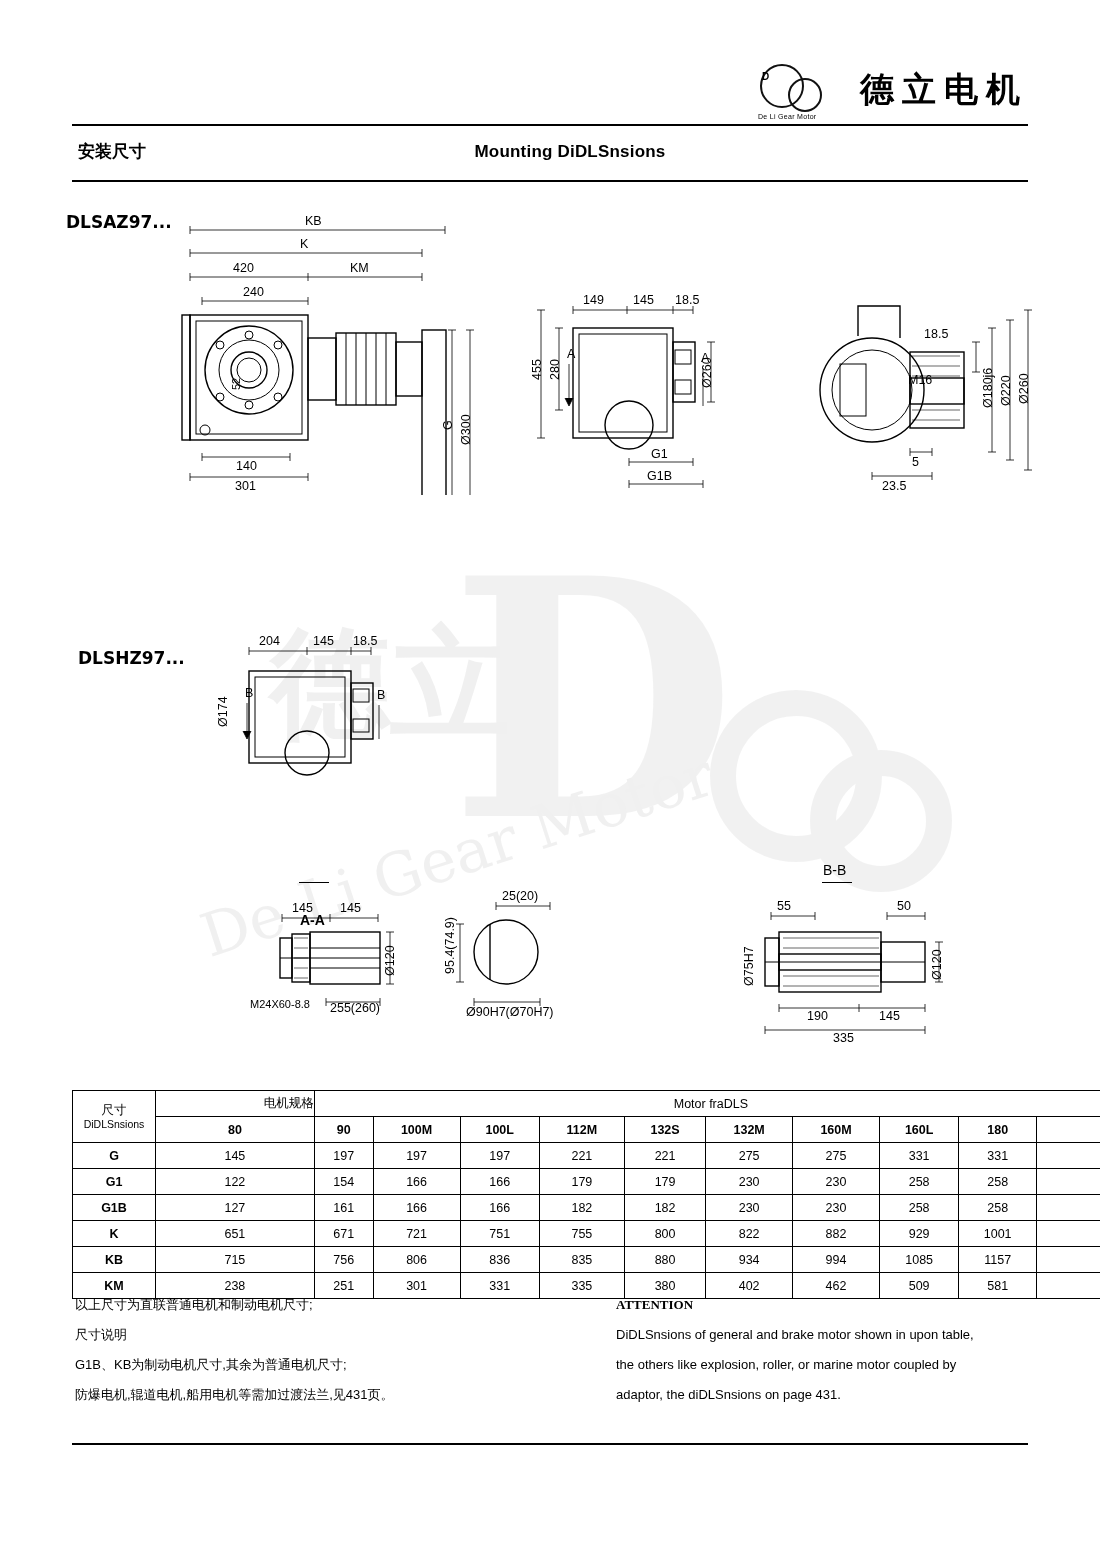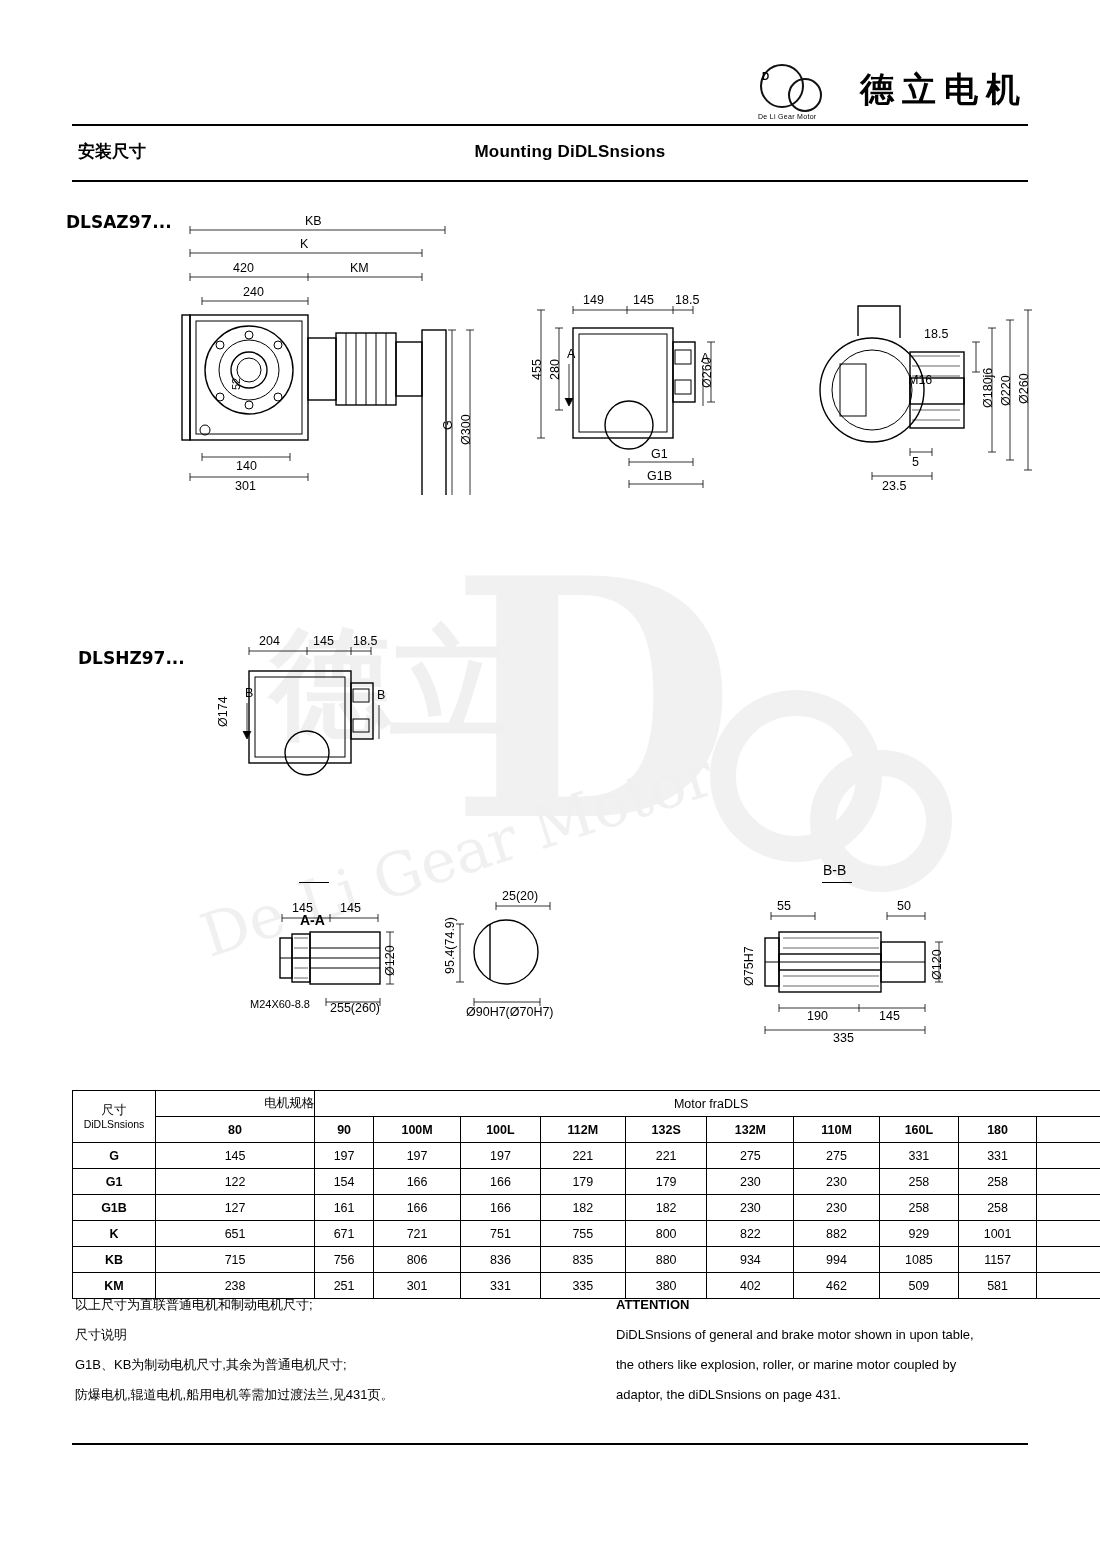--- a/index.html
+++ b/index.html
@@ -90,21 +90,21 @@
     border:1px solid #000;text-align:center;height:25px;padding:0;font-weight:normal;
   }
   table.dims .rowhdr{font-weight:bold;width:82px;}
   table.dims .cornercell{padding:2px 4px;text-align:center;line-height:14px;}
   table.dims .bold{font-weight:bold;}
   table.dims .lastcol{width:70px;}
 
   
   .notes-left{position:absolute;left:75px;top:1290px;width:420px;font-size:13px;line-height:30px;}
   .notes-right{position:absolute;left:616px;top:1290px;width:440px;font-size:13px;line-height:30px;}
-  .notes-title{font-weight:bold;}
+  .notes-title{font-weight:bold;font-family:Liberation Serif, serif;}
   .pageno{
     position:absolute;left:0;right:0;top:1465px;text-align:center;font-size:19px;
   }
 </style>
 </head>
 <body>
 
 <div class="page">
 
   <div class="brand">
@@ -391,21 +391,21 @@
       <td colspan="10">Motor fraDLS</td>
     </tr>
     <tr>
       <td class="bold">80</td>
       <td class="bold">90</td>
       <td class="bold">100M</td>
       <td class="bold">100L</td>
       <td class="bold">112M</td>
       <td class="bold">132S</td>
       <td class="bold">132M</td>
-      <td class="bold">110M</td>
+      <td class="bold">160M</td>
       <td class="bold">160L</td>
       <td class="bold">180</td>
       <td class="lastcol"></td>
     </tr>
 
     <tr>
       <td class="rowhdr">G</td>
       <td>145</td>
       <td>197</td>
       <td>197</td>

